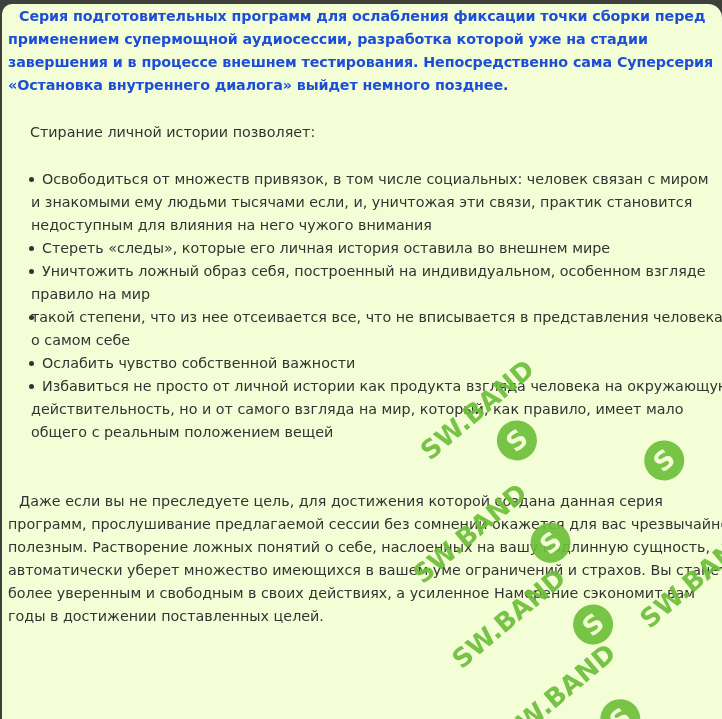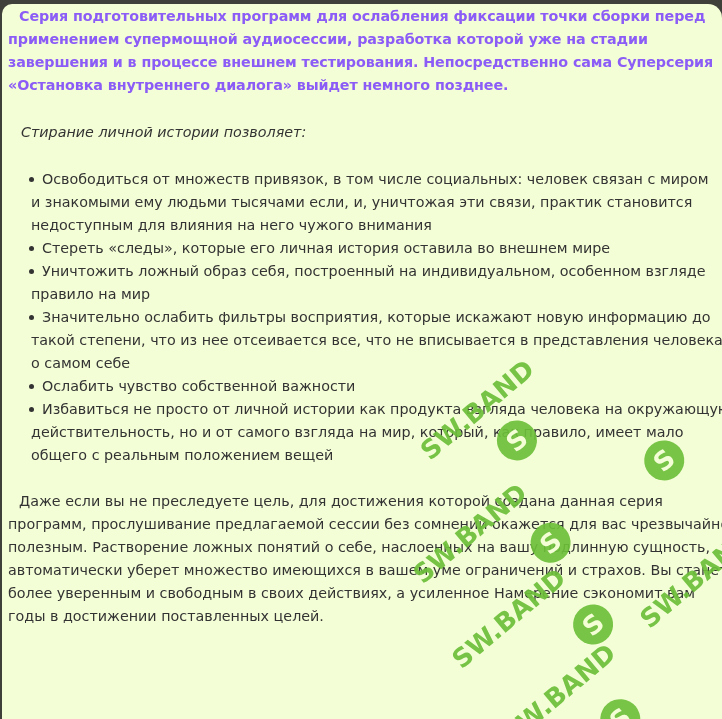--- a/index.html
+++ b/index.html
@@ -24,31 +24,30 @@
       color: #333333;
       font-size: 14.3px;
       line-height: 23px;
     }
     .intro {
       position: absolute;
       left: 6px;
       top: 1px;
       width: 710px;
       font-weight: bold;
-      color: #8b5cf6;
+      color: #1d4ed8;
       letter-spacing: -0.1px;
     }
     .intro span { display: block; white-space: nowrap; }
     .intro .indent { padding-left: 11px; }
     .lead {
       position: absolute;
-      left: 19px;
+      left: 28px;
       top: 117px;
       white-space: nowrap;
-      font-style: italic;
     }
     .benefits {
       position: absolute;
       left: 0;
       top: 164px;
       width: 720px;
       margin: 0;
       padding: 0;
       list-style: none;
     }
@@ -110,21 +109,20 @@
       <span class="bullet"></span>
       <span class="line first">Стереть «следы», которые его личная история оставила во внешнем мире</span>
     </li>
     <li>
       <span class="bullet"></span>
       <span class="line first">Уничтожить ложный образ себя, построенный на индивидуальном, особенном взгляде</span>
       <span class="line">правило на мир</span>
     </li>
     <li>
       <span class="bullet"></span>
-      <span class="line first">Значительно ослабить фильтры восприятия, которые искажают новую информацию до</span>
       <span class="line">такой степени, что из нее отсеивается все, что не вписывается в представления человека</span>
       <span class="line">о самом себе</span>
     </li>
     <li>
       <span class="bullet"></span>
       <span class="line first">Ослабить чувство собственной важности</span>
     </li>
     <li>
       <span class="bullet"></span>
       <span class="line first">Избавиться не просто от личной истории как продукта взгляда человека на окружающую</span>

